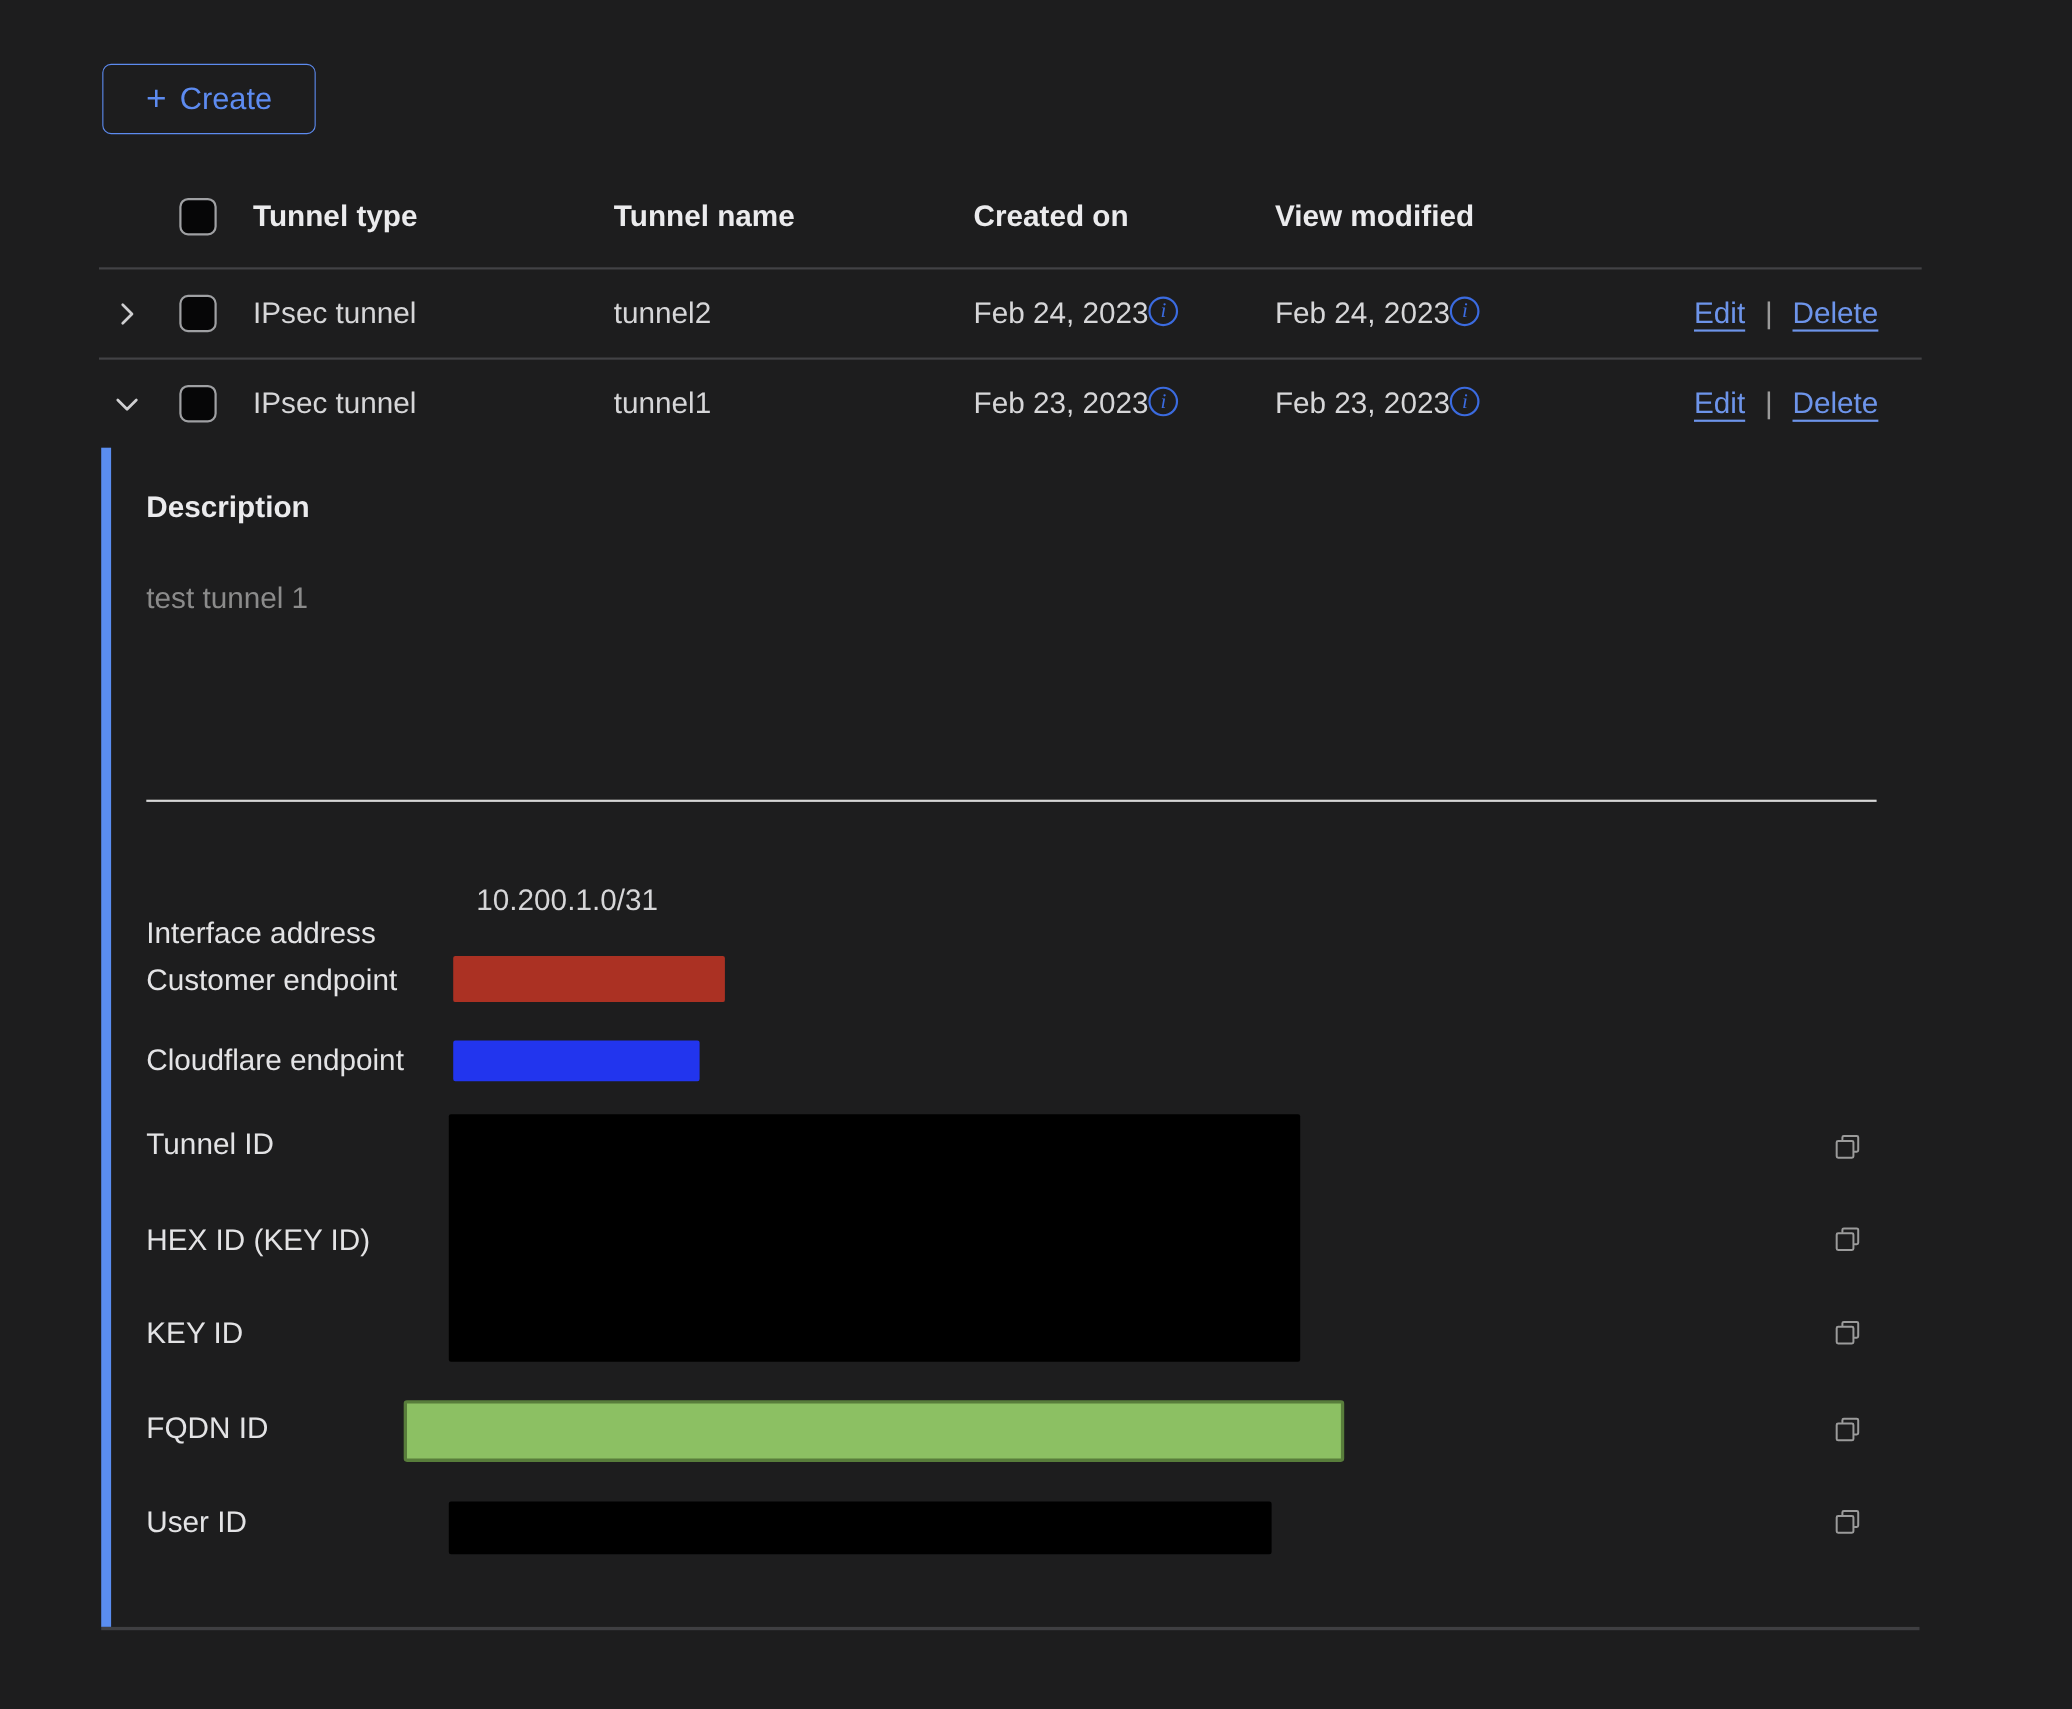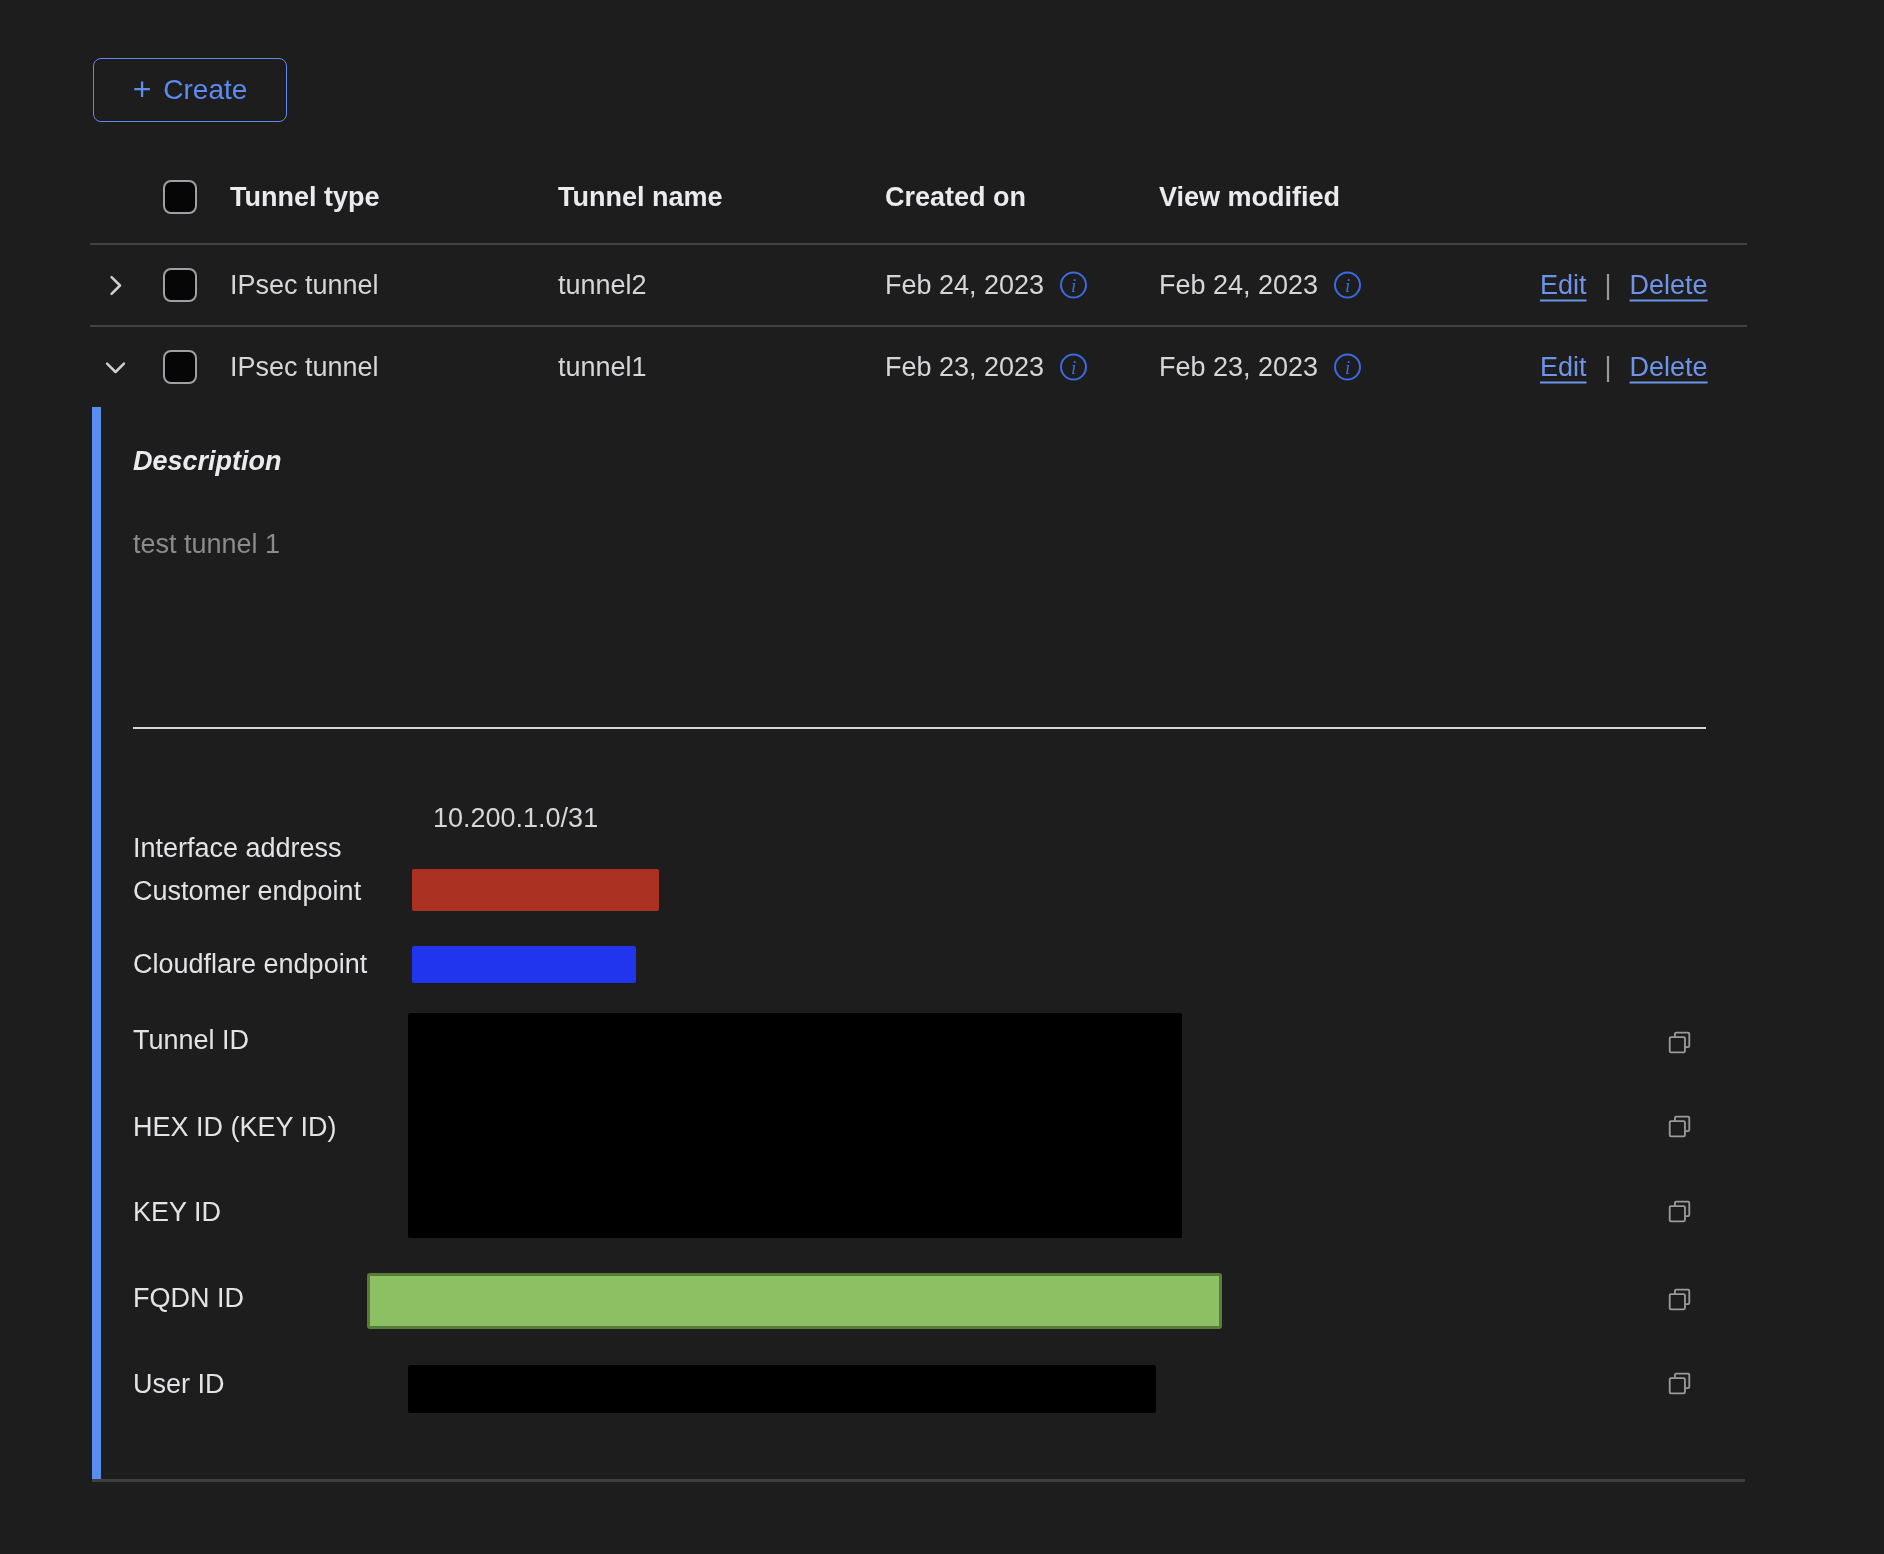--- a/index.html
+++ b/index.html
@@ -39,40 +39,40 @@
     position:absolute; left:8px; top:50%; transform:translateY(-50%);
     width:34px; height:34px; display:flex; align-items:center; justify-content:center;
     cursor:pointer; background:none; border:none; padding:0;
   }
   .checkbox {
     position:absolute; left:73px; top:50%; transform:translateY(-50%);
     width:30px; height:30px; border-radius:8px;
     border:2px solid #9fa0a3; background:#060607; cursor:pointer;
   }
   .thead .checkbox { left:73px; }
-  .datecell { display:flex; align-items:center; gap:16px; }
+  .datecell { display:flex; align-items:flex-start; }
   .info {
     width:27px; height:27px; border-radius:50%;
     border:2px solid var(--info-blue,#3b6be0); color:var(--info-blue,#3b6be0);
     display:inline-flex; align-items:center; justify-content:center;
     font-family:"Liberation Serif","DejaVu Serif",serif; font-size:19px; font-style:italic;
     box-sizing:border-box; cursor:pointer;
   }
   .actions { display:flex; align-items:flex-start; gap:18px; }
   .actions a {
     color:var(--link-blue,#6d94ea); text-decoration:underline;
     text-underline-offset:6px; cursor:pointer;
   }
   .actions .sep { color:#9a9a9a; text-decoration:none; }
   
   .panel-bar {
     position:absolute; left:92px; top:407px; width:9px; height:1072px;
     background:var(--panel-bar,#5a8df0);
   }
-  .desc-label { position:absolute; left:133px; top:446px; font-weight:600; color:var(--text-heading,#ebebed);font-style:italic; }
+  .desc-label { position:absolute; left:133px; top:446px; font-weight:600; color:var(--text-heading,#ebebed); }
   .desc-value { position:absolute; left:133px; top:529px; color:var(--text-muted,#8b8b8b); }
   .health-btn {
     position:absolute; left:133px; top:597px; width:314px; height:63px;
     background:transparent; border:1.5px solid var(--accent-blue,#5d8bf0);
     border-radius:8px; color:var(--accent-blue,#5d8bf0);
     font-family:inherit; font-size:27px; cursor:pointer;
   }
   .panel-divider {
     position:absolute; left:133px; top:727px; width:1573px; height:2px;
     background:var(--panel-divider,#d6d6d6);

